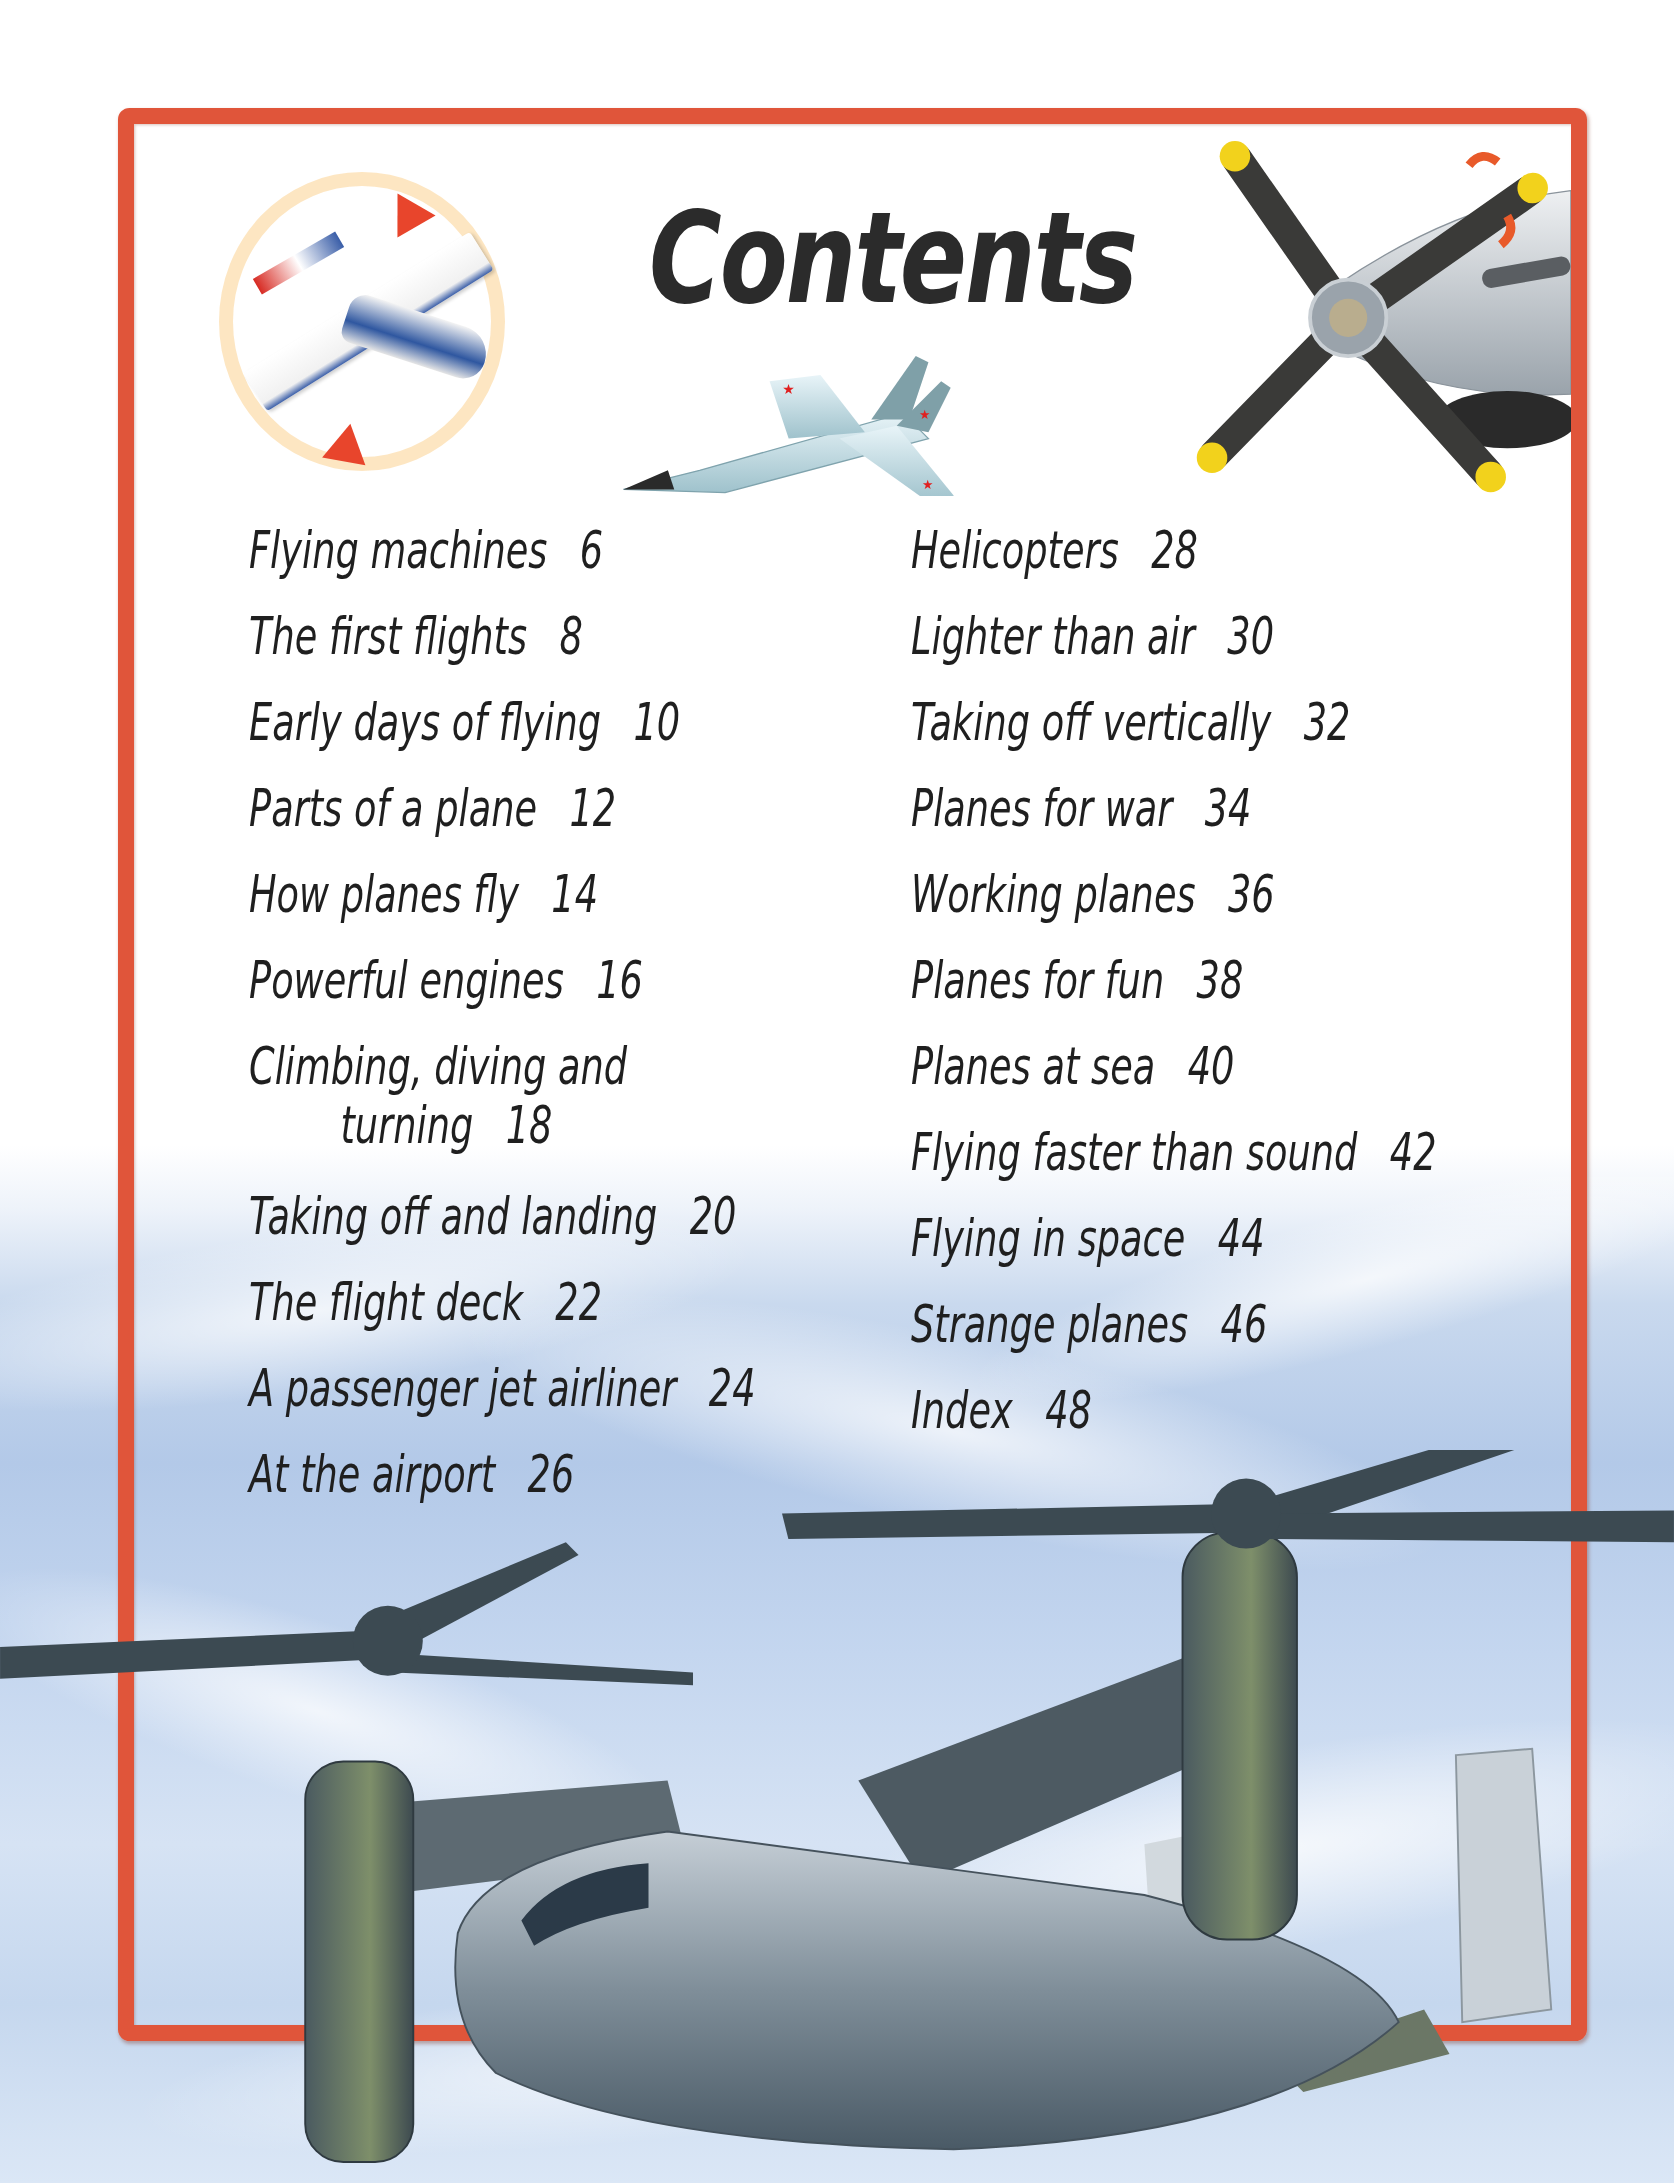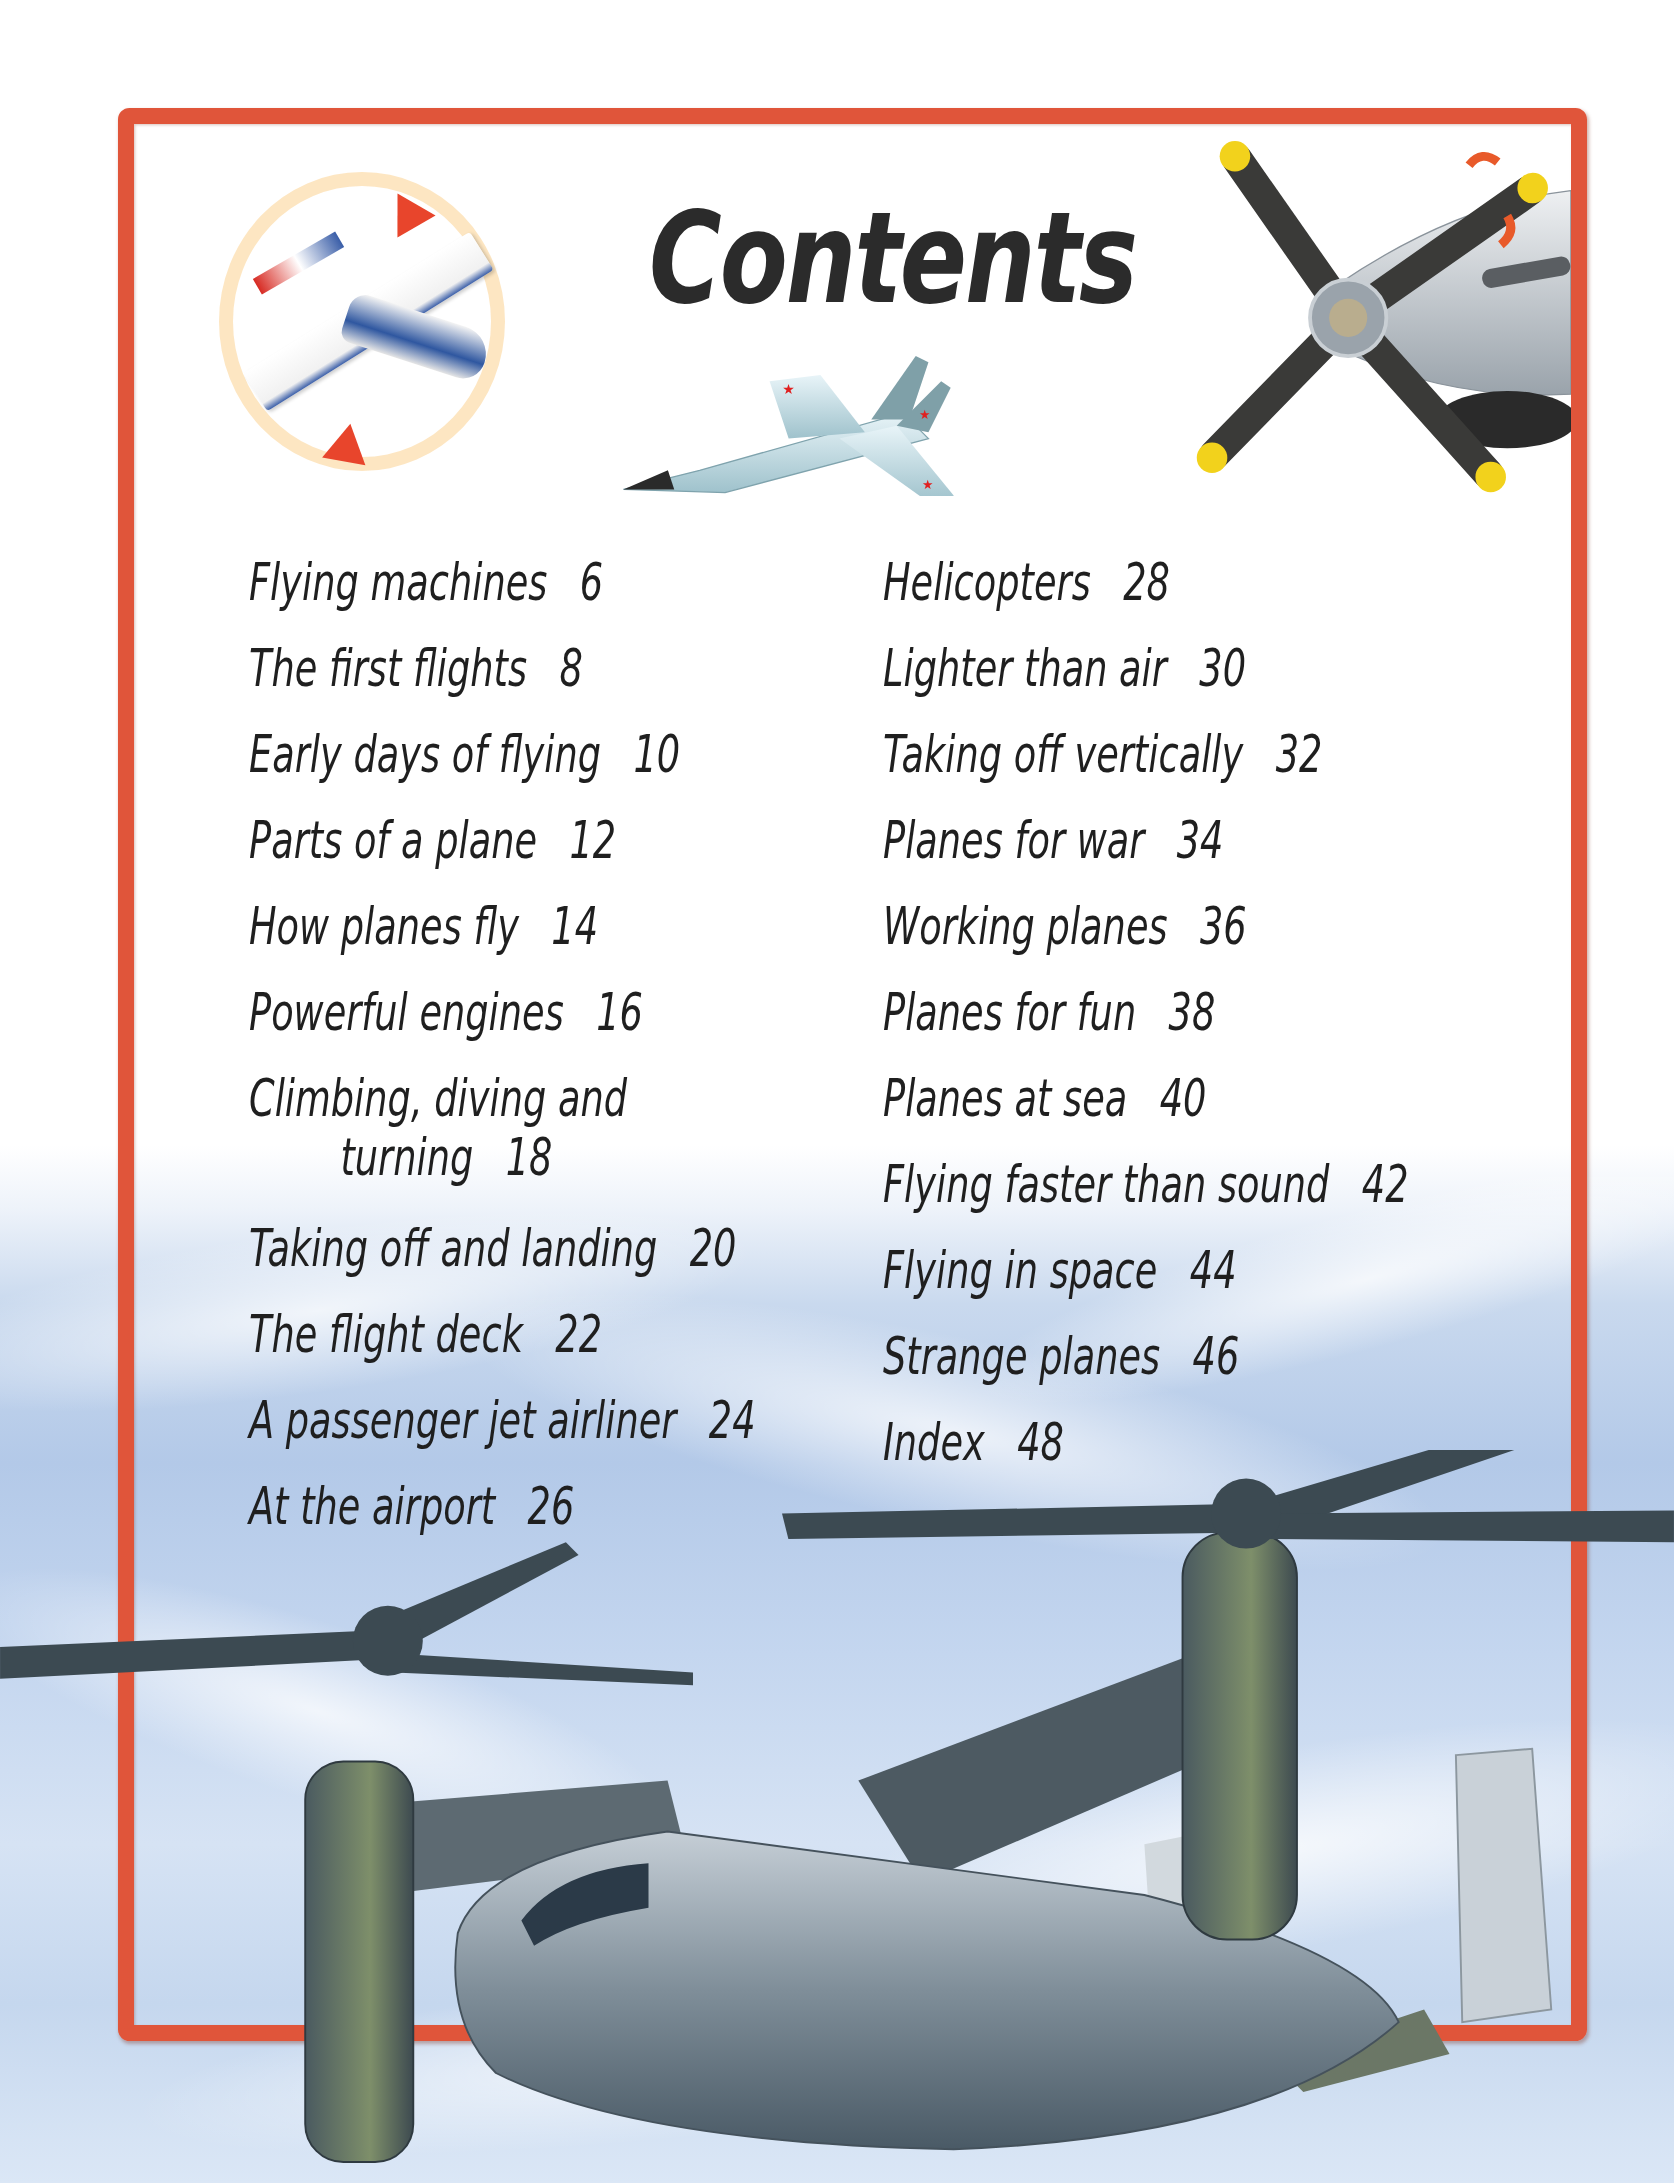--- a/index.html
+++ b/index.html
@@ -31,24 +31,24 @@
     }
     .title {
       position: absolute; left: 649px; top: 184px;
       font-family: "DejaVu Sans", sans-serif;
       font-weight: bold; font-style: italic;
       font-size: 127px; letter-spacing: -2.5px;
       color: #2b2b2b;
       transform: scaleX(0.78); transform-origin: left top;
     }
     .toc-col {
-      position: absolute; top: 521px; margin-top: 32px;
+      position: absolute; top: 521px;
     }
     .toc-col.left { left: 249px; }
-    .toc-col.right { left: 883px; }
+    .toc-col.right { left: 911px; }
     .toc-item {
       display: flex; align-items: baseline;
       height: 86px;
       font-family: "DejaVu Sans", sans-serif;
       font-style: italic;
       font-size: 51px;
       color: #1f1f1f;
       white-space: nowrap;
       transform: scaleX(0.72); transform-origin: left top;
     }

